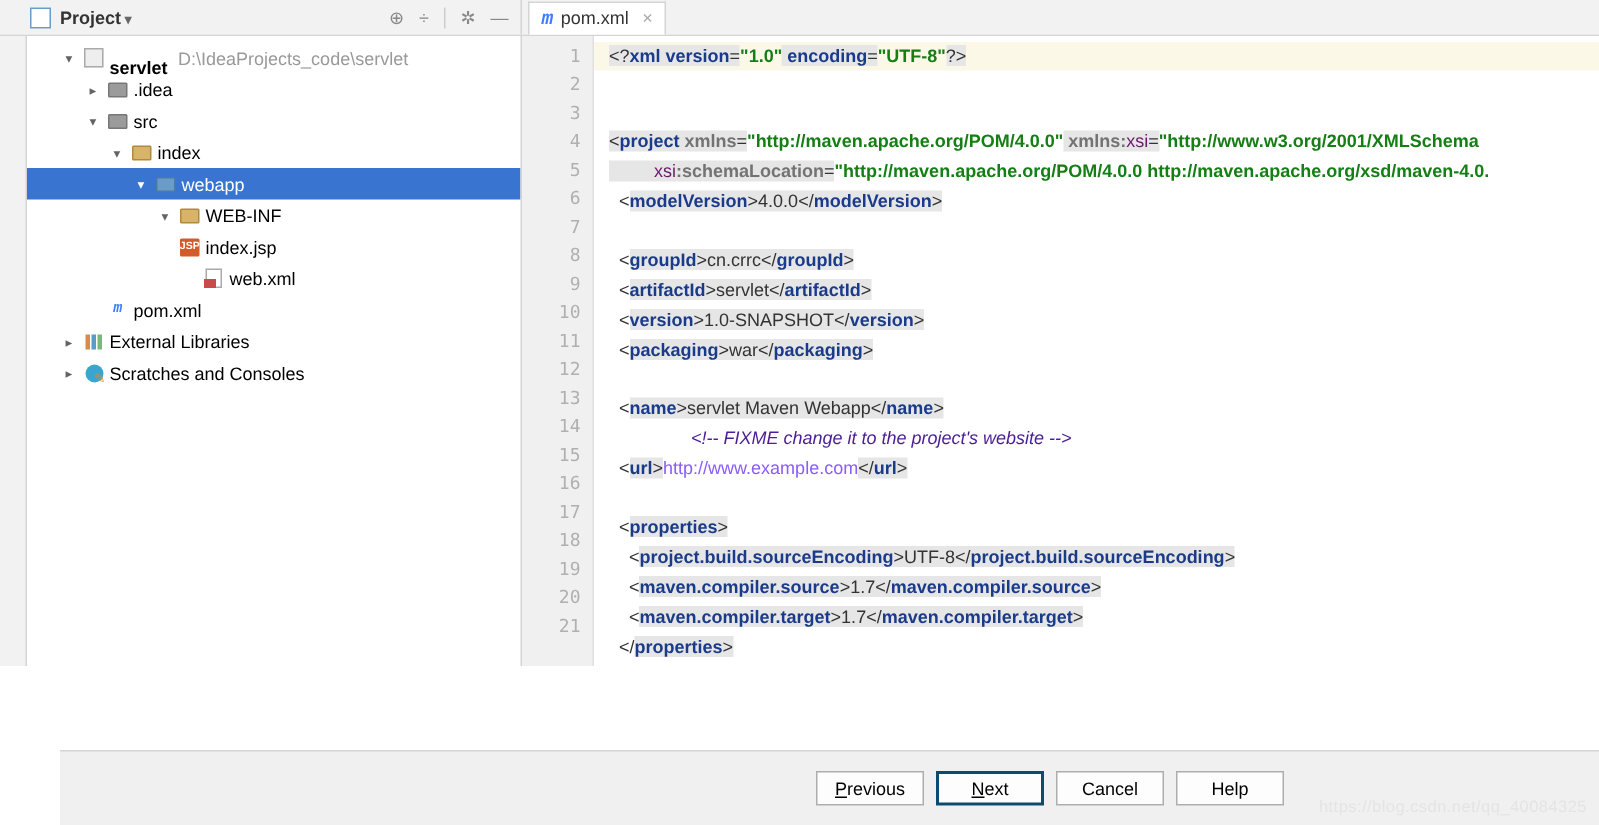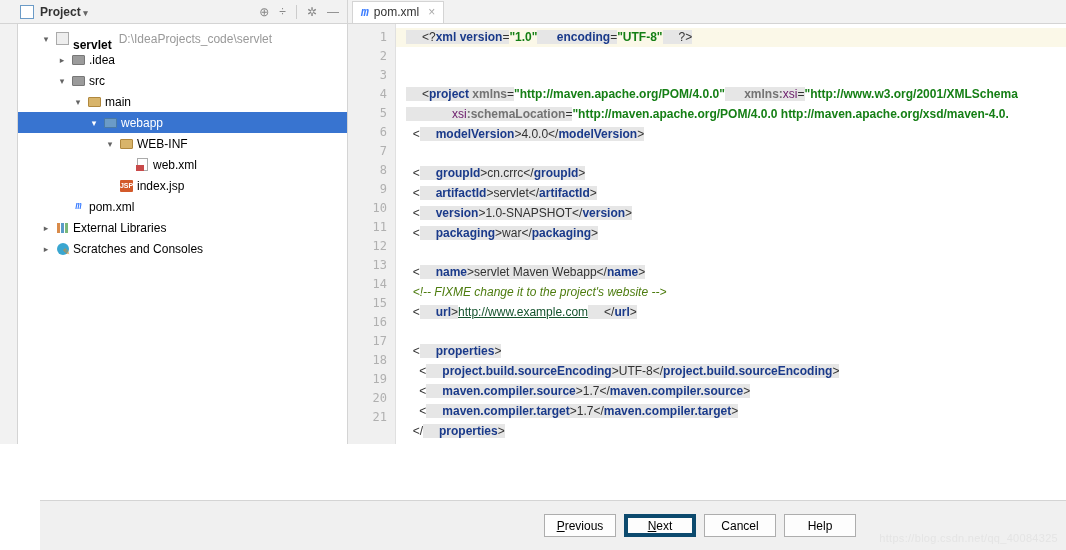--- a/index.html
+++ b/index.html
@@ -39,30 +39,30 @@
 .ic-sc { width:12px; height:12px; background:#3aa6d0; border-radius:50%; display:inline-flex; align-items:center; justify-content:center; color:#fff; font-size:8px; }
 .ic-sc::after { content:"✎"; position:relative; left:4px; top:3px; color:#d88a2a; font-size:9px; }
 .lbl { white-space:nowrap; }
 .tree-row .muted { color:#999; margin-left:4px; font-size:12px; }
 .indent-1{padding-left:22px}.indent-2{padding-left:38px}.indent-3{padding-left:54px}.indent-4{padding-left:70px}.indent-5{padding-left:86px}.indent-6{padding-left:102px}
 .bold { font-weight:bold;margin-top:12px; }
 .editor { flex:1; display:flex; background:#fff; overflow:hidden; }
 .gutter { width:48px; background:#f0f0f0; border-right:1px solid #e0e0e0; text-align:right; padding:4px 8px 0 0; color:#b0b0b0; font-family:Consolas,monospace; font-size:12px; line-height:19px; }
 .code { flex:1; padding:4px 0 0 10px; font-family:Consolas,"Courier New",monospace; font-size:12.5px; line-height:19px; white-space:pre; overflow:hidden; color:#333; }
 .code .line1 { background:#fbf8e8; display:block; margin-left:-10px; padding-left:10px; }
-.hl-bg { background:#e6e6e6;padding-left:16px; }
+.hl-bg { background:#e6e6e6; }
 .t-tag { color:#1a3a8a; font-weight:bold; }
 .t-attr { color:#737373; font-weight:bold; }
 .t-ns { color:#6a1a6a; }
 .t-str { color:#157f15; font-weight:bold; }
-.t-comm { color:#4d7c0f; font-style:italic; }
-.t-url { color:#14532d; text-decoration:underline; }
+.t-comm { color:#4c1d95; font-style:italic;margin-left:48px; }
+.t-url { color:#8b5cf6; }
 .btn-bar { position:absolute; bottom:0; left:0; right:0; height:50px; background:#f0f0f0; border-top:1px solid #d4d4d4; display:flex; align-items:center; justify-content:flex-end; padding-right:210px; gap:8px;margin-left:40px; }
 .btn { min-width:72px; height:23px; background:#fdfdfd; border:1px solid #adadad; display:inline-flex; align-items:center; justify-content:center; cursor:pointer; font-size:12px; }
-.btn.primary { border:4px solid #0c4a6e; }
+.btn.primary { border:2px solid #0c4a6e; }
 .btn .u { text-decoration:underline; }
 .watermark { position:absolute; right:8px; bottom:6px; color:#e4e4e4; font-size:11px; letter-spacing:0.3px; }
 </style>
 </head>
 <body>
 
 <div class="top-row">
   <div class="proj-header">
     <span class="icon-box"></span>
     <span class="dd">Project</span>
@@ -110,49 +110,49 @@
           <span class="ic">
             <span class="ic-folder dark"></span>
           </span>
           <span class="lbl">src</span>
         </div>
       <div class="tree-row indent-3">
           <span class="arrow">▾</span>
           <span class="ic">
             <span class="ic-folder"></span>
           </span>
-          <span class="lbl">main</span>
+          <span class="lbl">index</span>
         </div>
       <div class="tree-row indent-4 sel">
           <span class="arrow">▾</span>
           <span class="ic">
             <span class="ic-folder blue"></span>
           </span>
           <span class="lbl">webapp</span>
         </div>
       <div class="tree-row indent-5">
           <span class="arrow">▾</span>
           <span class="ic">
             <span class="ic-folder"></span>
           </span>
           <span class="lbl">WEB-INF</span>
+        </div>
+      <div class="tree-row indent-5">
+          <span class="arrow"></span>
+          <span class="ic">
+            <span class="ic-jsp">JSP</span>
+          </span>
+          <span class="lbl">index.jsp</span>
         </div>
       <div class="tree-row indent-6">
           <span class="arrow"></span>
           <span class="ic">
             <span class="ic-xml"></span>
           </span>
           <span class="lbl">web.xml</span>
-        </div>
-      <div class="tree-row indent-5">
-          <span class="arrow"></span>
-          <span class="ic">
-            <span class="ic-jsp">JSP</span>
-          </span>
-          <span class="lbl">index.jsp</span>
         </div>
       <div class="tree-row indent-2">
           <span class="arrow"></span>
           <span class="ic ic-m">m</span>
           <span class="lbl">pom.xml</span>
         </div>
       <div class="tree-row indent-1">
           <span class="arrow">▸</span>
           <span class="ic ic-lib">
             <svg width="14" height="14" viewBox="0 0 14 14">

